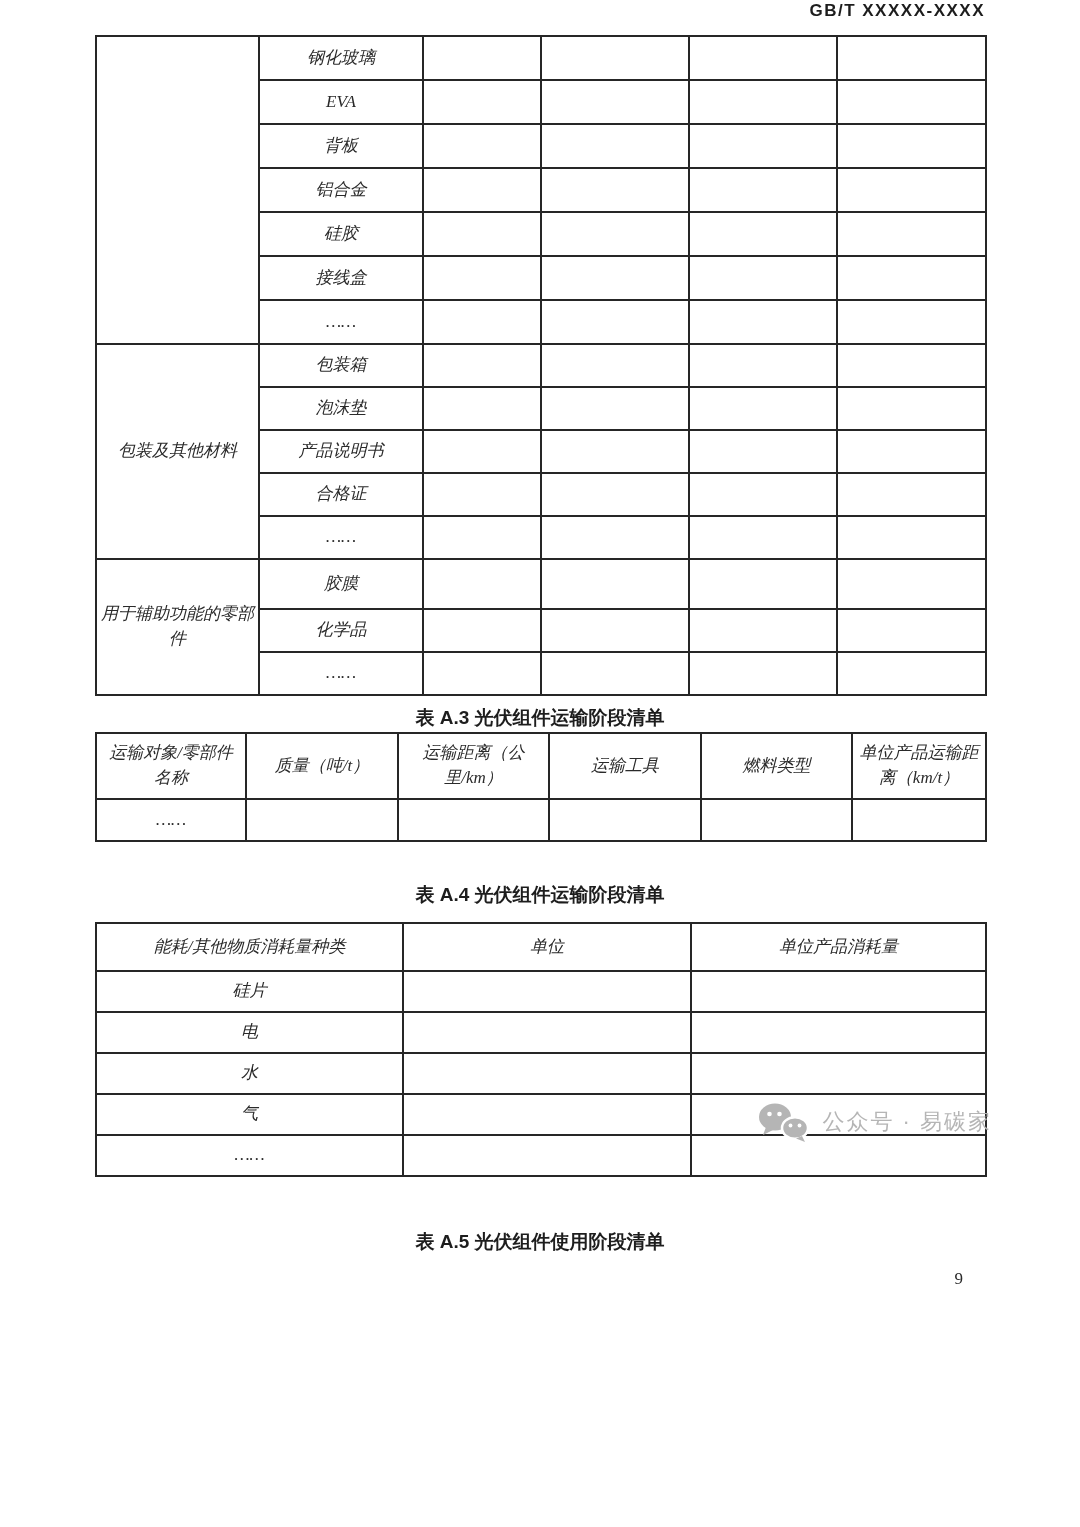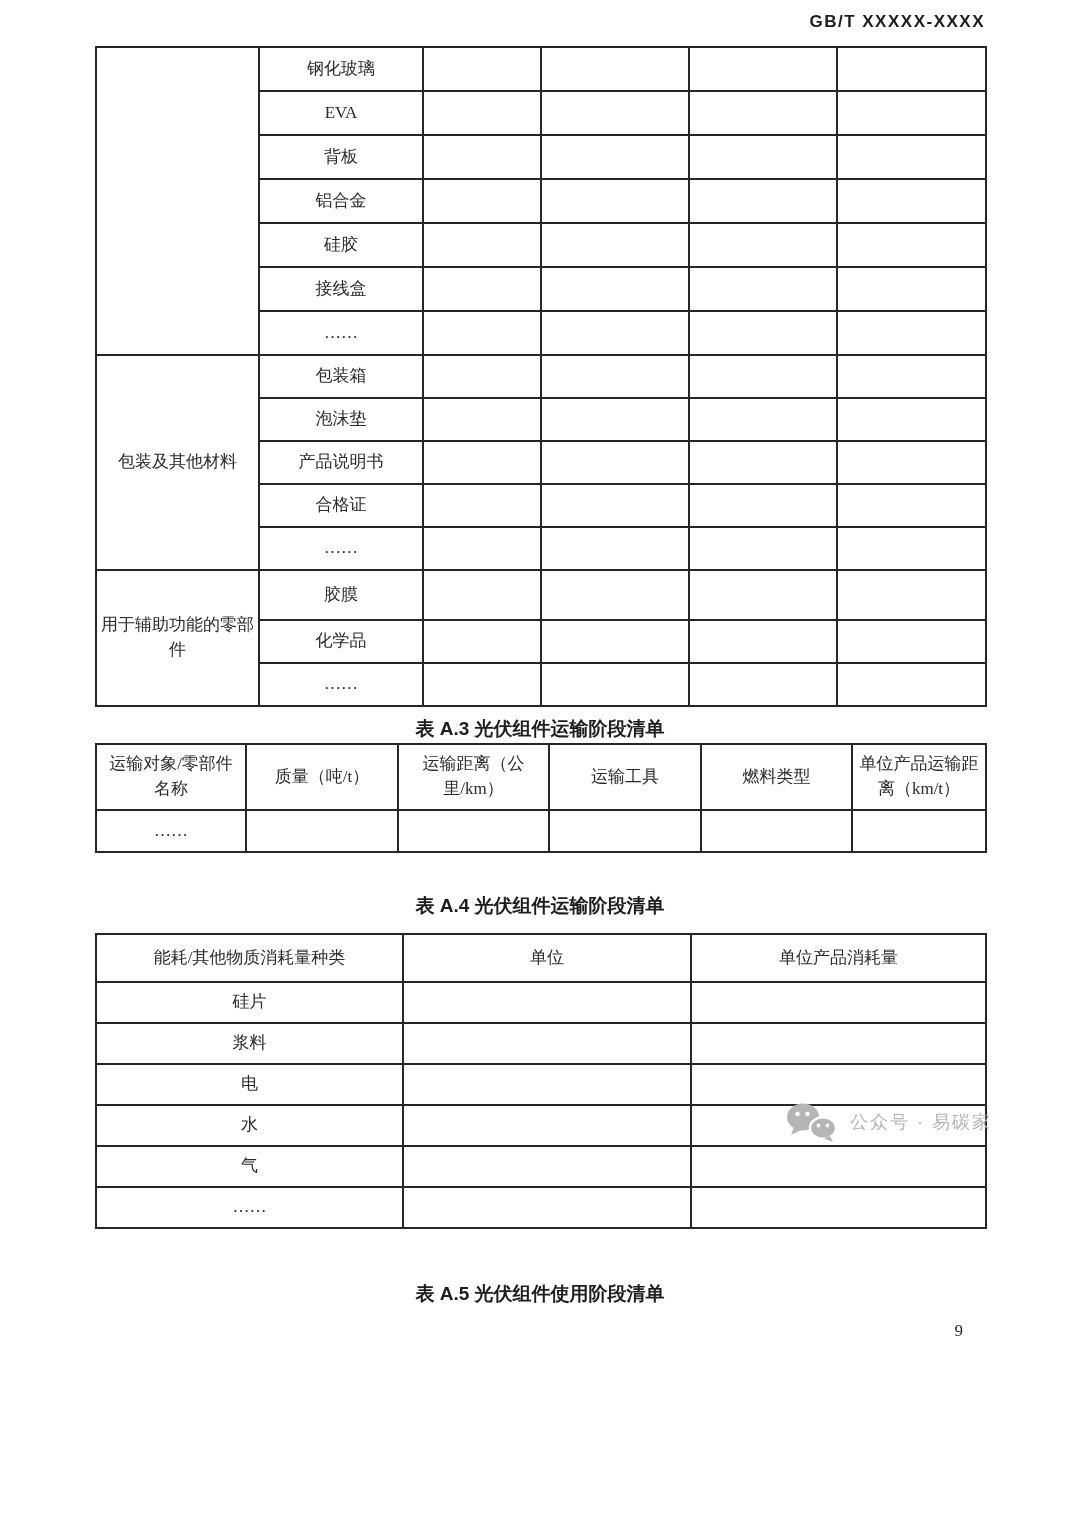--- a/index.html
+++ b/index.html
@@ -7,35 +7,36 @@
   body {
     width:1080px; height:1527px;
     font-family:"Liberation Serif","DejaVu Serif",serif;
     color:#1d1d1d;
     position:relative;
     overflow:hidden;
   }
   .page {
     position:relative;
     width:1080px; height:1150px;
-    padding:12px 95px 0 95px;
+    padding:1px 95px 0 95px;
   }
   .doc-header {
     text-align:right;
     font-family:"Liberation Sans","DejaVu Sans",sans-serif;
     font-weight:bold;
     font-size:17px;
     letter-spacing:1.5px;
     color:#1d1d1d;
     height:22px;
   }
   table {
     border-collapse:collapse;
     width:890px;
     table-layout:fixed;
+    font-style:italic;
   }
   td, th {
     border:2px solid #262626;
     text-align:center;
     vertical-align:middle;
     font-size:17px;
     font-weight:normal;
     padding:2px 4px;
     line-height:1.45;
     color:#2a2a2a;
@@ -69,21 +70,21 @@
     color:#2a2a2a;
   }
   .watermark {
     position:absolute;
     right:88px; bottom:8px;
     display:flex;
     align-items:center;
     gap:12px;
     color:#b5b5b5;
     font-family:"Liberation Sans","DejaVu Sans",sans-serif;
-    font-size:18px;
+    font-size:22px;
     letter-spacing:2px;
   }
   .wm-icon { width:52px; height:40px; flex:0 0 auto; }
 </style>
 </head>
 <body>
 
 <div class="page">
 
   <div class="doc-header">GB/T XXXXX-XXXX</div>
@@ -253,25 +254,20 @@
     <thead>
       <tr>
         <th>能耗/其他物质消耗量种类</th>
         <th>单位</th>
         <th>单位产品消耗量</th>
       </tr>
     </thead>
     <tbody>
       <tr>
         <td>硅片</td>
-        <td></td>
-          <td></td>
-      </tr>
-      <tr>
-        <td>浆料</td>
         <td></td>
           <td></td>
       </tr>
       <tr>
         <td>电</td>
         <td></td>
           <td></td>
       </tr>
       <tr>
         <td>水</td>

